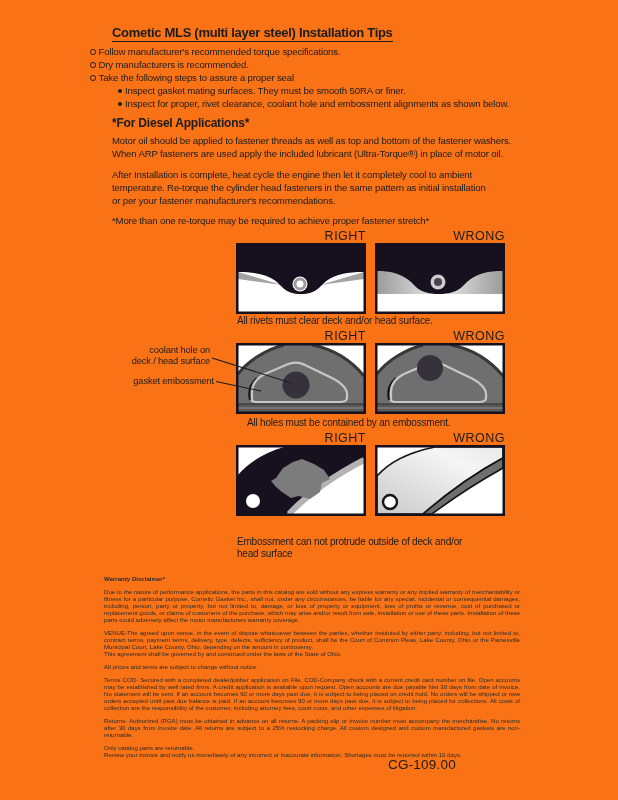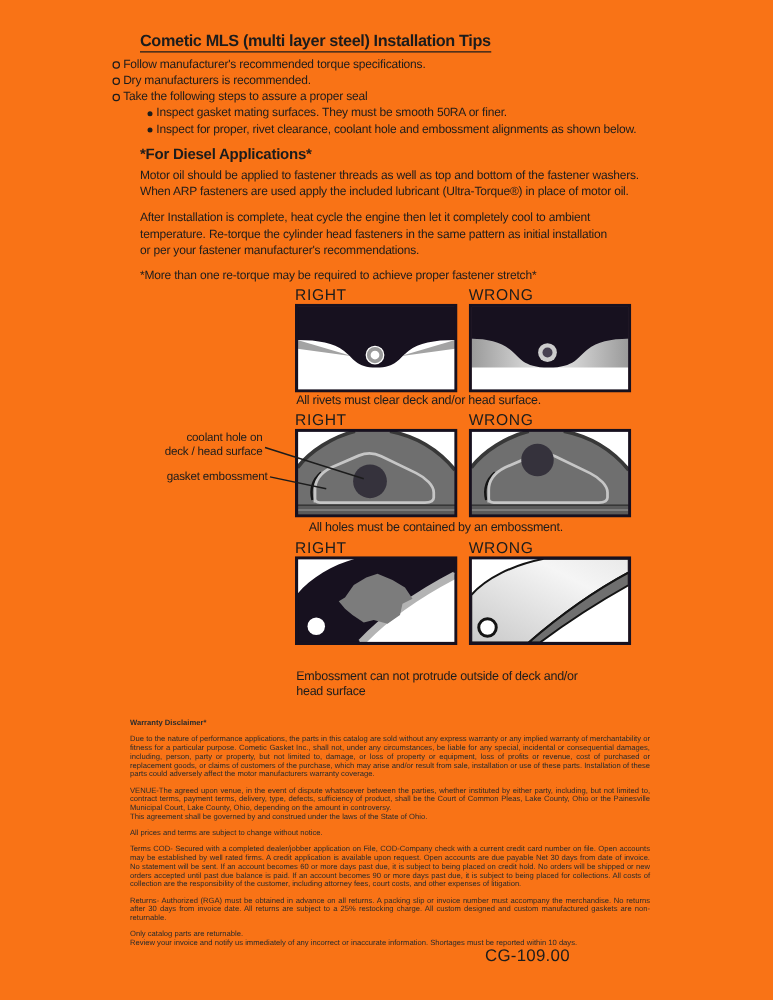--- a/index.html
+++ b/index.html
@@ -9,21 +9,21 @@
          letter-spacing:-0.3px;border-bottom:1.6px solid #1c1c1c;padding-bottom:1px;display:inline-block;}
   .bullets{position:absolute;left:90px;top:45px;font-size:9.6px;letter-spacing:-0.15px;line-height:13px;}
   .b-row{display:flex;align-items:flex-start;}
   .ring{width:3.5px;height:3.5px;border:1px solid #1c1c1c;border-radius:50%;margin:4px 3px 0 0;flex:none;}
   .dot{width:4px;height:4px;background:#1c1c1c;border-radius:50%;margin:4.5px 3px 0 0;flex:none;}
   .sub{margin-left:28px;}
   .h2{position:absolute;left:112px;top:116px;font-size:12px;font-weight:700;letter-spacing:-0.2px;}
   .para{position:absolute;left:112px;width:440px;font-size:9.6px;letter-spacing:-0.15px;
         line-height:12.8px;white-space:pre-line;}
   #p1{top:135px}#p2{top:169px}#note{top:215px}
-  .dg-head{position:absolute;width:130px;text-align:left;font-size:12.5px;letter-spacing:0.5px;}
+  .dg-head{position:absolute;width:130px;text-align:right;font-size:12.5px;letter-spacing:0.5px;}
   .panel{position:absolute;width:130px;height:71px;}
   .panel svg{display:block;width:130px;height:71px;}
   .caption{position:absolute;font-size:10px;font-weight:400;letter-spacing:-0.2px;line-height:11.5px;}
   .lbl{position:absolute;font-size:9.3px;letter-spacing:-0.15px;text-align:right;
        white-space:pre-line;line-height:10.5px;}
   .legal{position:absolute;left:104px;top:575px;width:416px;font-size:6.1px;line-height:7px;color:#2b2b2b;}
   .legal p{margin:0 0 6px 0;text-align:justify;white-space:pre-line;}
   .legal .lh{font-weight:700;}
   .pcode{position:absolute;left:388px;top:757px;font-size:13.5px;letter-spacing:0.2px;}
   .leader{position:absolute;left:0;top:0;pointer-events:none;}

